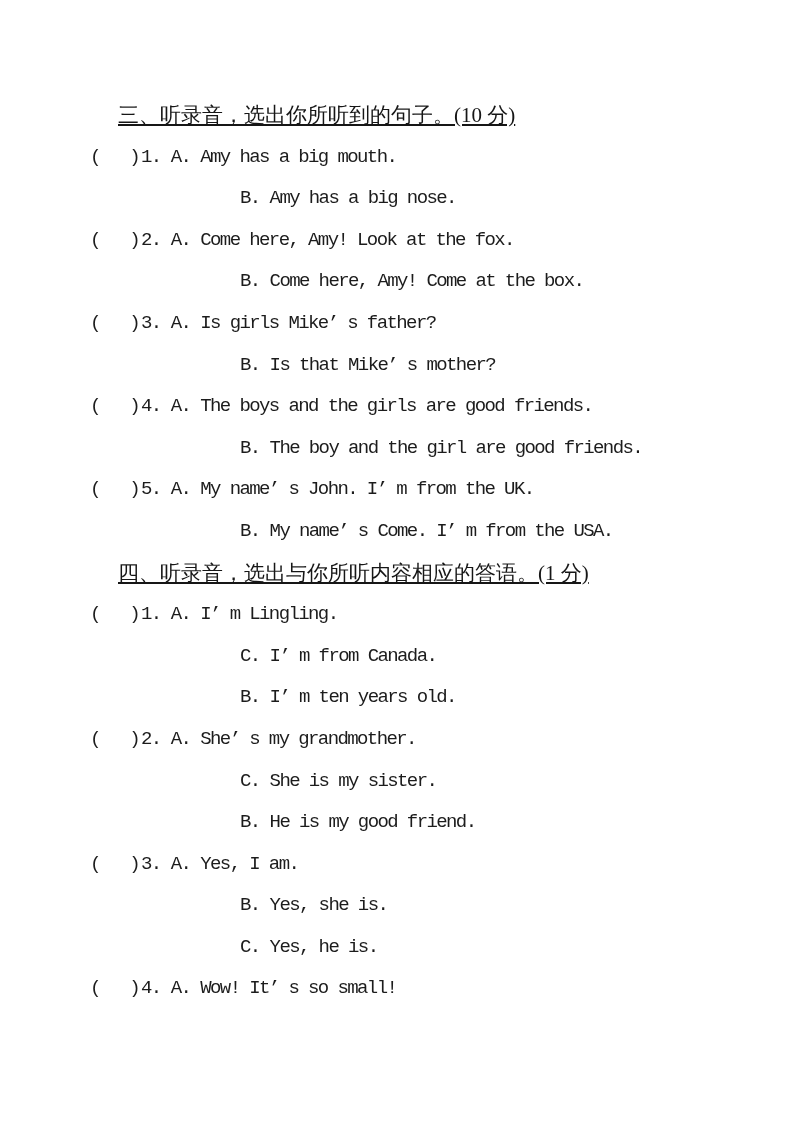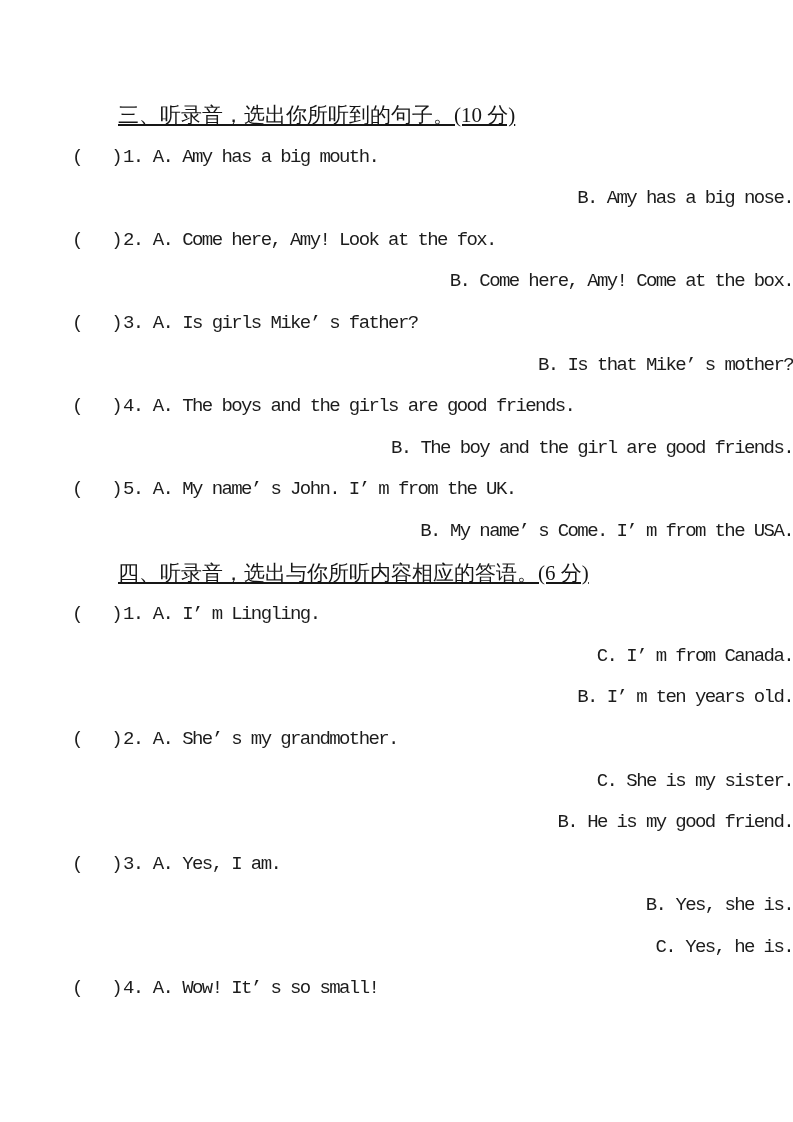--- a/index.html
+++ b/index.html
@@ -30,22 +30,22 @@
     color: #161616;
     text-decoration: underline;
   }
   
   .q, .c {
     font-family: "Liberation Mono", monospace;
     font-size: 19px;
     letter-spacing: -1.6px;
     color: #1c1c1c;
   }
-  .q { padding-left: 72px; }
-  .c { padding-left: 240px; text-align: right; }
+  .q { padding-left: 90px; }
+  .c { padding-left: 240px; }
   .num { margin-left: 2px; }
   .lab { margin-left: 10px; }
   .c .lab { margin-left: 0; }
   .txt { margin-left: 10px; }
 </style>
 </head>
 <body>
 
 <div class="page">
 
@@ -59,21 +59,21 @@
 
   <div class="line q"><span class="brk">(   )</span><span class="num">3.</span><span class="lab">A.</span><span class="txt">Is girls Mike’ s father?</span></div>
   <div class="line c"><span class="lab">B.</span><span class="txt">Is that Mike’ s mother?</span></div>
 
   <div class="line q"><span class="brk">(   )</span><span class="num">4.</span><span class="lab">A.</span><span class="txt">The boys and the girls are good friends.</span></div>
   <div class="line c"><span class="lab">B.</span><span class="txt">The boy and the girl are good friends.</span></div>
 
   <div class="line q"><span class="brk">(   )</span><span class="num">5.</span><span class="lab">A.</span><span class="txt">My name’ s John. I’ m from the UK.</span></div>
   <div class="line c"><span class="lab">B.</span><span class="txt">My name’ s Come. I’ m from the USA.</span></div>
 
-  <div class="line h">四、听录音，选出与你所听内容相应的答语。(6 分)</div>
+  <div class="line h">四、听录音，选出与你所听内容相应的答语。(1 分)</div>
 
   <div class="line q"><span class="brk">(   )</span><span class="num">1.</span><span class="lab">A.</span><span class="txt">I’ m Lingling.</span></div>
   <div class="line c"><span class="lab">C.</span><span class="txt">I’ m from Canada.</span></div>
   <div class="line c"><span class="lab">B.</span><span class="txt">I’ m ten years old.</span></div>
 
   <div class="line q"><span class="brk">(   )</span><span class="num">2.</span><span class="lab">A.</span><span class="txt">She’ s my grandmother.</span></div>
   <div class="line c"><span class="lab">C.</span><span class="txt">She is my sister.</span></div>
   <div class="line c"><span class="lab">B.</span><span class="txt">He is my good friend.</span></div>
 
   <div class="line q"><span class="brk">(   )</span><span class="num">3.</span><span class="lab">A.</span><span class="txt">Yes, I am.</span></div>

